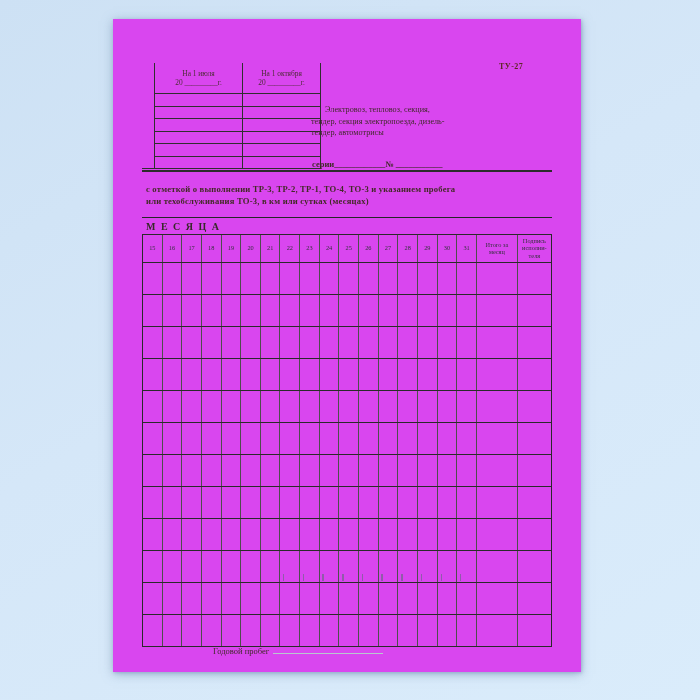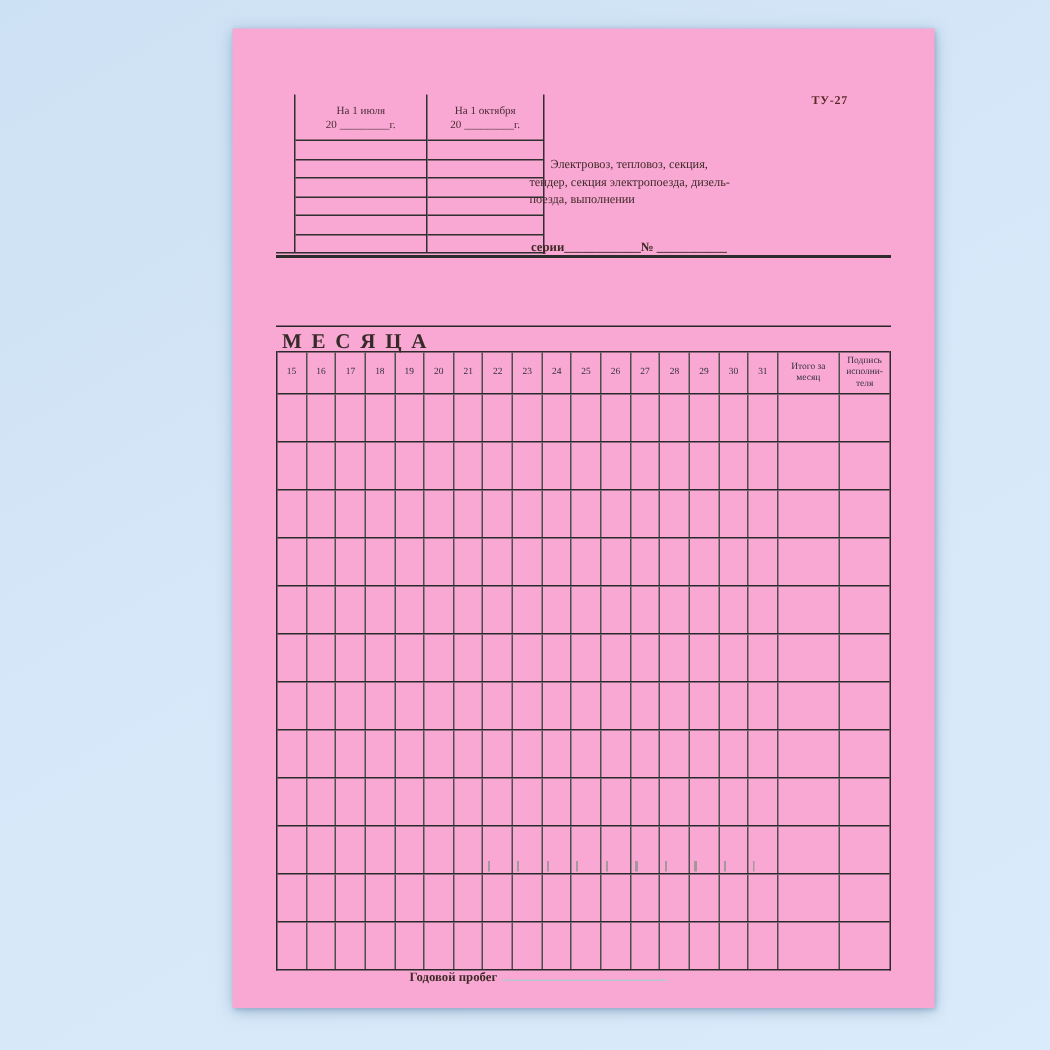--- a/index.html
+++ b/index.html
@@ -3,23 +3,22 @@
 <meta charset="utf-8">
 <style>
   html,body{margin:0;padding:0;}
   body{
     width:700px;height:700px;overflow:hidden;
     background:linear-gradient(150deg,#cde1f4 0%,#d5e7f8 45%,#daecfb 100%);
     font-family:"Liberation Serif","DejaVu Serif",serif;
   }
   .page{
     position:absolute;left:113px;top:19px;width:468px;height:653px;
-    background:#f9a8d4;color:#402b27;
+    background:#d946ef;color:#402b27;
     box-shadow:0 2px 10px rgba(105,135,170,.55),1px 1px 3px rgba(120,150,185,.45);
-    margin-left:42px;
   }
   .abs{position:absolute;}
   
   .form-code{left:386px;top:43px;font-size:8px;letter-spacing:.5px;color:#5b2823;font-weight:bold;}
   
   .tt{left:29px;top:44px;display:flex;border-right:1.5px solid #2f2f2f;border-bottom:1.4px solid #2f2f2f;padding-left:12px;}
   .tt-col{border-left:1.5px solid #2f2f2f;box-sizing:border-box;}
   .tt-head{height:30px;box-sizing:border-box;padding-top:6px;text-align:center;font-size:7.4px;line-height:9px;color:#4a2c33;}
   .tt-year{color:#4a2c33;}
   .tt-row{height:12.5px;box-sizing:border-box;border-top:1.4px solid #2f2f2f;}
@@ -28,36 +27,36 @@
   .vehicle .ind{text-indent:14px;}
   
   .series{left:199px;top:140px;font-size:8.5px;color:#3f2a28;font-weight:bold;}
   
   .rule{left:29px;top:151px;width:410px;height:2px;background:#2c2c2c;}
   
   .note{left:33px;top:165px;width:380px;font-size:8.6px;font-weight:bold;letter-spacing:.2px;line-height:11.6px;color:#422a26;}
   
   .mt{left:29px;top:198px;width:410px;box-sizing:border-box;}
   .mt-title{height:16.5px;box-sizing:border-box;border-top:1.8px solid #262626;padding:3px 0 0 4px;
-            font-size:14px;font-weight:bold;letter-spacing:1.5px;color:#362a28;}
+            font-size:10px;font-weight:bold;letter-spacing:1.5px;color:#362a28;}
   .mt-grid{box-sizing:border-box;border-left:1.2px solid #2a2a2a;border-right:1.2px solid #2a2a2a;border-bottom:1.7px solid #2a2a2a;}
   .mt-row{display:flex;box-sizing:border-box;border-top:1.7px solid #2a2a2a;}
   .mt-row > div{box-sizing:border-box;border-left:1px solid #4e4e4e;}
   .mt-row > div:first-child{border-left:none;}
   .c-day{flex:1 1 0;}
   .c-total{flex:0 0 41px;}
   .c-sign{flex:0 0 34px;}
   .mh{height:27px;display:flex;flex-direction:column;align-items:center;justify-content:center;
       font-size:6.3px;line-height:7.2px;color:#33303c;text-align:center;}
   .mb{height:31px;}
   
   .wm{left:170px;top:555px;width:178px;height:7px;opacity:.55;
       background:repeating-linear-gradient(90deg,rgba(26,125,60,.7) 0 1.5px,transparent 1.5px 19.7px);}
   
-  .footer{left:118px;top:626px;font-size:8.5px;font-weight:bold;color:#3f2a28;}
+  .footer{left:100px;top:626px;font-size:8.5px;font-weight:normal;color:#3f2a28;}
   .f-line{display:inline-block;width:110px;height:8px;border-bottom:1px solid #b9c6cf;margin-left:4px;}
 </style>
 </head>
 <body>
 
 <div class="page">
 
   <div class="abs form-code">ТУ-27</div>
 
   <div class="abs tt" id="tt-cols">
@@ -83,27 +82,31 @@
         <div class="tt-row"></div>
         <div class="tt-row"></div>
         <div class="tt-row"></div>
         <div class="tt-row"></div>
       </div>
     </div>
 
   <div class="abs vehicle">
     <div class="ind">Электровоз, тепловоз, секция,</div>
     <div>тендер, секция электропоезда, дизель-</div>
-    <div>поезда, выполнении</div>
+    <div>тендер, автомотрисы</div>
   </div>
 
   <div class="abs series">серии____________№ ___________</div>
 
   <div class="abs rule"></div>
 
+  <div class="abs note">
+    <div>с отметкой о выполнении ТР-3, ТР-2, ТР-1, ТО-4, ТО-3 и указанием пробега</div>
+    <div>или техобслуживания ТО-3, в км или сутках (месяцах)</div>
+  </div>
 
   <div class="abs mt">
     <div class="mt-title">М Е С Я Ц А</div>
     <div class="mt-grid">
       <div class="mt-row" id="mt-header-row">
           <div class="c-day mh">15</div>
           <div class="c-day mh">16</div>
           <div class="c-day mh">17</div>
           <div class="c-day mh">18</div>
           <div class="c-day mh">19</div>

